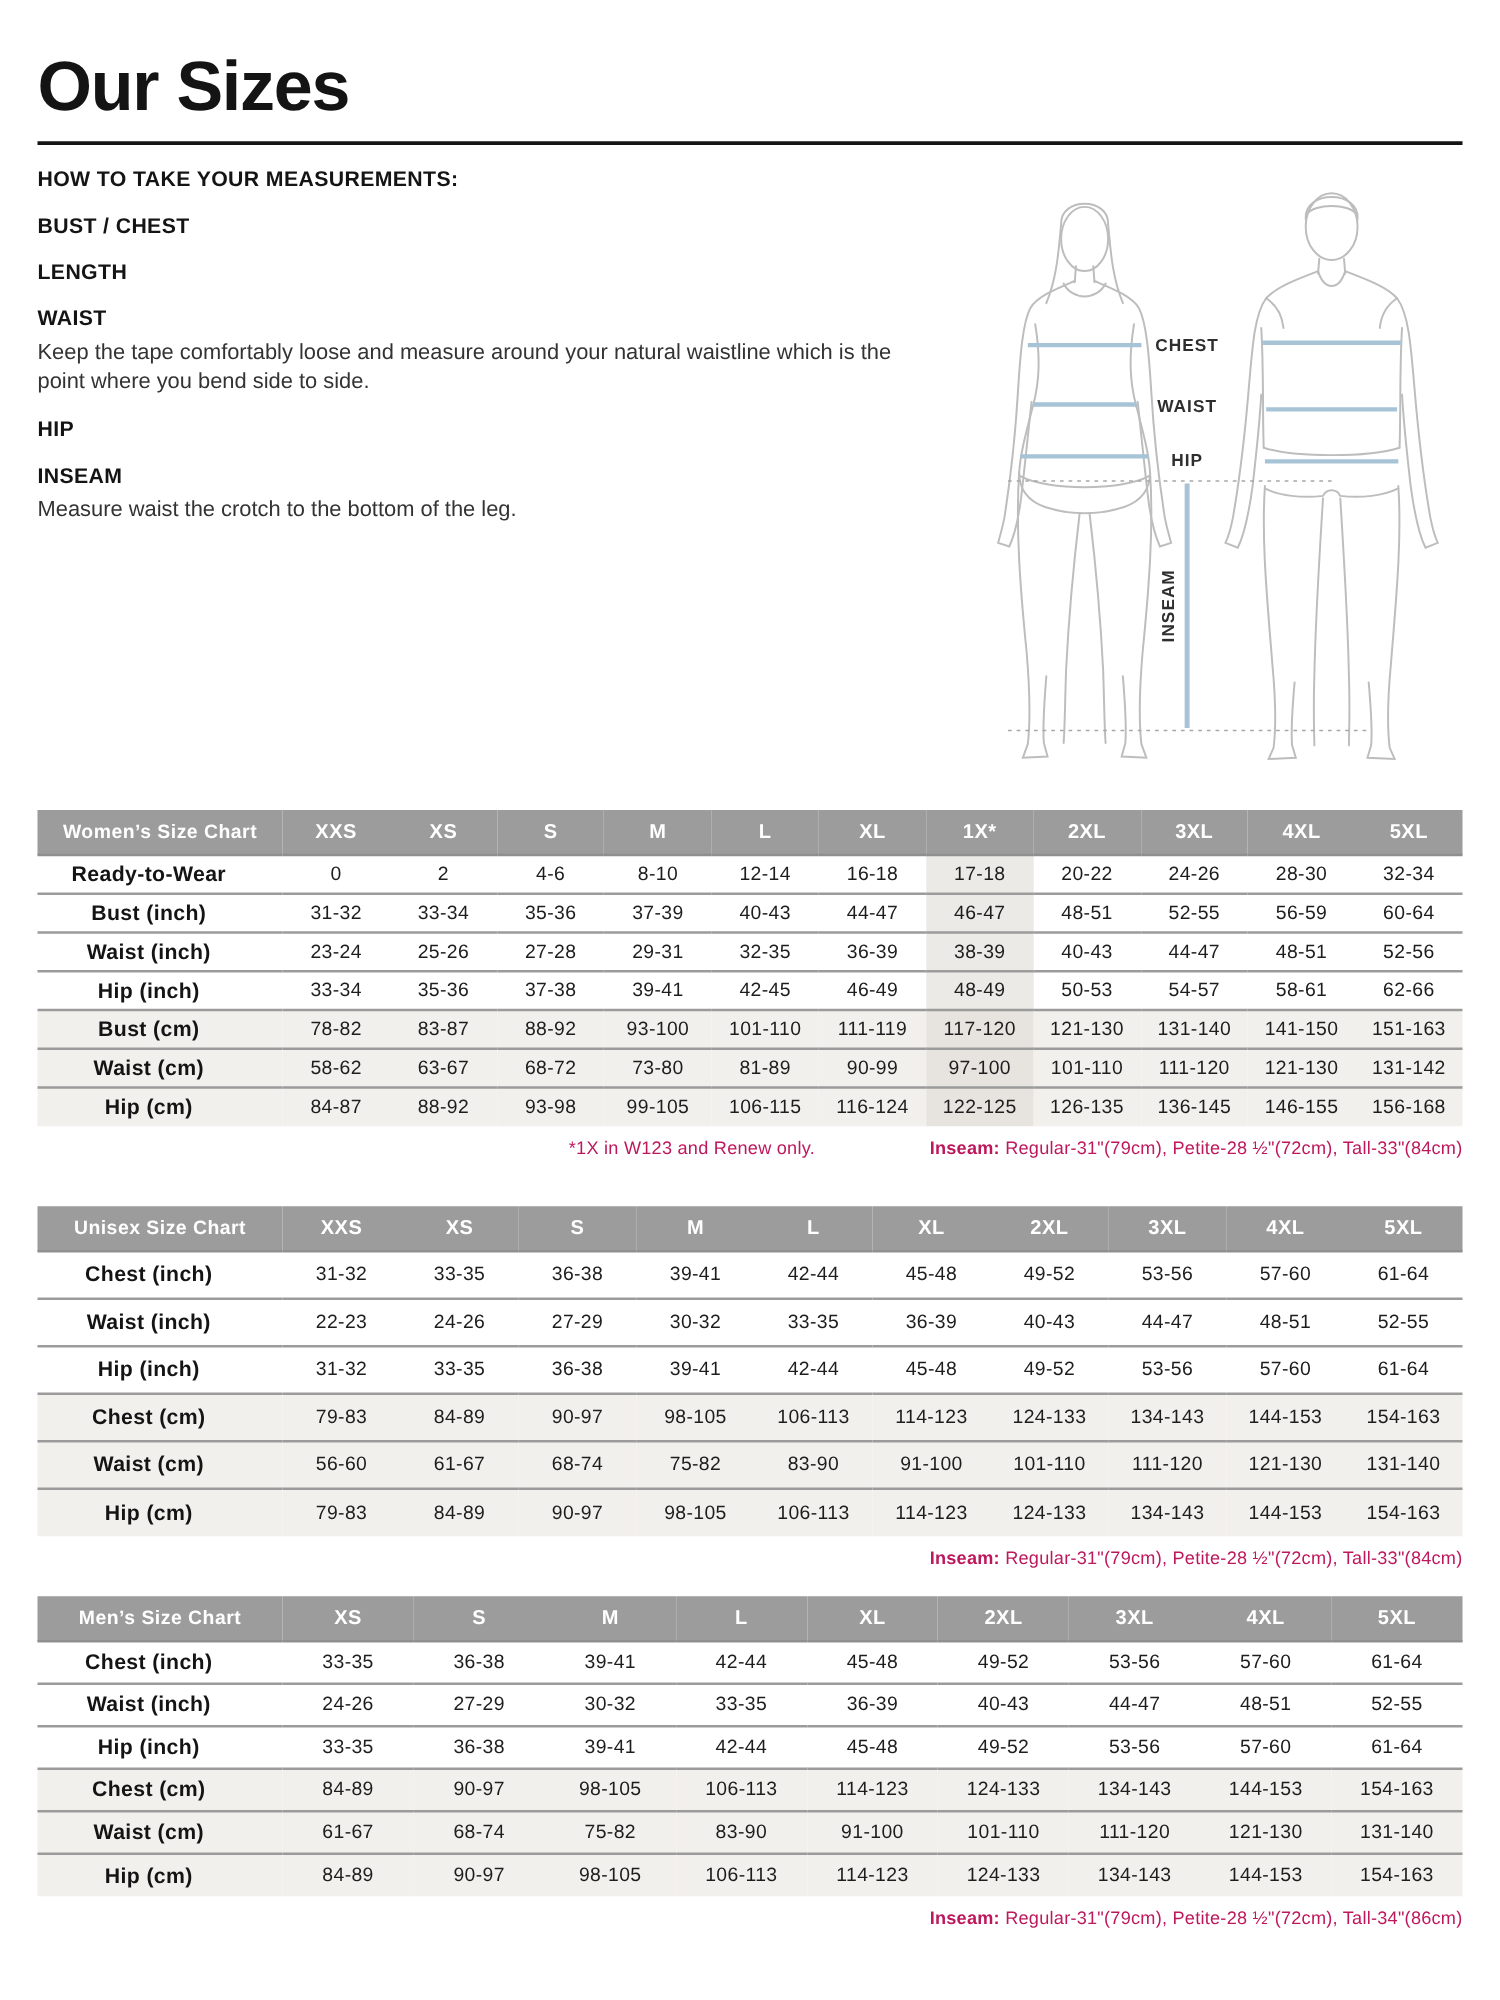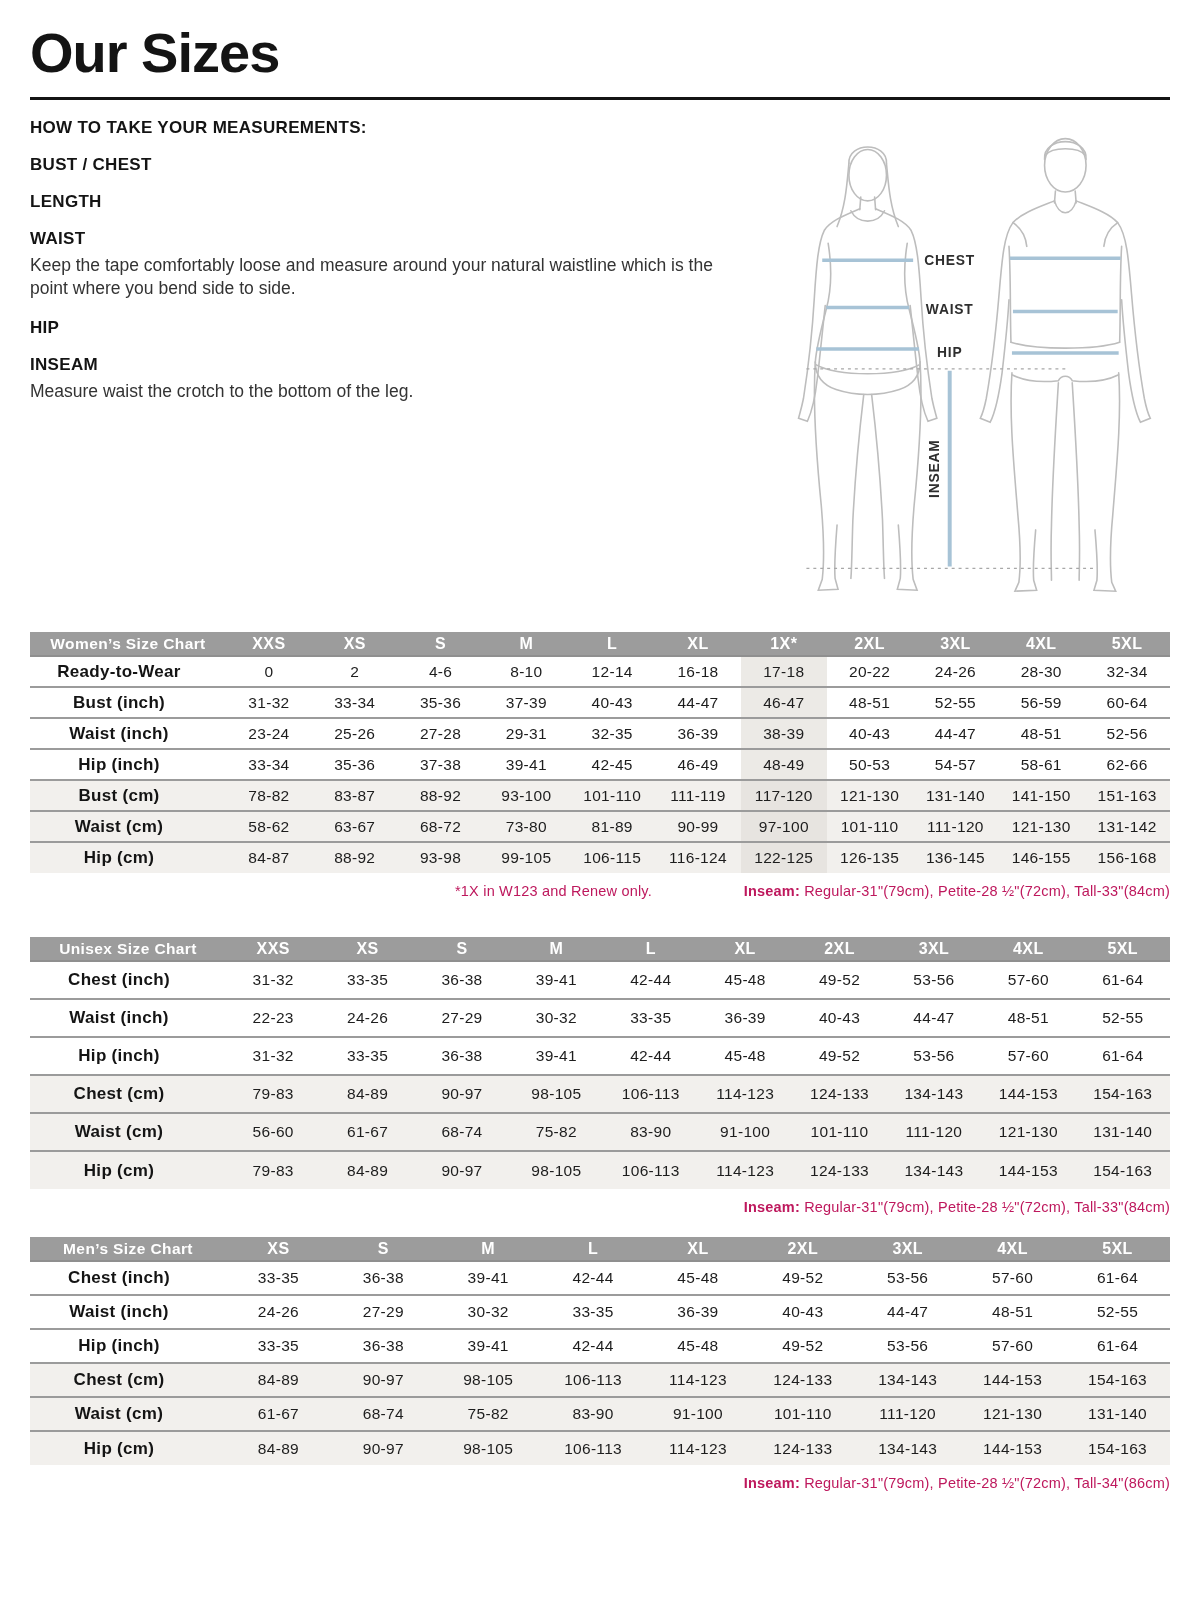--- a/index.html
+++ b/index.html
@@ -1,37 +1,37 @@
 <!DOCTYPE html>
 <html style="--header-gray: #9c9c9c; --row-shade: #f2f0ed; --highlight: #eceae6; --line-blue: #a7c3d6; --figure-gray: #bdbdbd;"><head>
 <meta charset="utf-8">
 <style>
   *{box-sizing:border-box;margin:0;padding:0}
   html,body{background:#fff}
   body{width:1200px;height:1600px;font-family:"Liberation Sans","DejaVu Sans",sans-serif;color:#2d2d2d;overflow:hidden}
-  .page{padding:0 30px}
+  .page{padding:16px 30px}
   h1{font-size:56px;font-weight:800;color:#141414;letter-spacing:-1px;padding-top:20px;margin-bottom:12px}
   .rule{border-top:3px solid #141414;margin-bottom:18px}
   .top{position:relative;min-height:480px}
   .howto{width:720px}
   .howto h2{font-size:17px;font-weight:700;color:#141414;letter-spacing:.3px;margin:6px 0 16px}
   .para h3{font-size:17px;font-weight:700;color:#141414;letter-spacing:.3px;margin:17px 0 5px}
   .para p{font-size:17.5px;line-height:1.33;color:#333;max-width:700px}
   .figure{position:absolute;top:0;right:-4px;width:415px;height:478px}
   .fig{stroke:var(--figure-gray,#bdbdbd);fill:none;stroke-width:1.6;stroke-linecap:round}
   .mline{stroke:var(--line-blue,#a7c3d6);stroke-width:3.5}
   .iline{stroke:var(--line-blue,#a7c3d6);stroke-width:4}
   .dash{stroke:#a8a8a8;stroke-width:1.3;stroke-dasharray:3 4;fill:none}
   .dlabel{font:700 14px "Liberation Sans",sans-serif;fill:#2e2e2e;letter-spacing:.8px}
   section.chart{margin-top:34px}
   section[data-name="size-chart-unisex"]{margin-top:38px}
   section[data-name="size-chart-men"]{margin-top:22px}
   table{width:100%;border-collapse:collapse;table-layout:fixed}
   th.lbl,td.lbl{width:196px}
-  thead th{background:var(--header-gray,#9c9c9c);color:#fff;font-weight:700;font-size:16px;height:24px;letter-spacing:.4px;border-bottom:2px solid #8f8f8f}
+  thead th{background:var(--header-gray,#9c9c9c);color:#fff;font-weight:700;font-size:16px;height:36px;letter-spacing:.4px;border-bottom:2px solid #8f8f8f}
   thead th.lbl{font-size:15.5px}
   tbody td{text-align:center;font-size:15.5px;color:#1d1d1d;border-bottom:2px solid #9b9b9b;letter-spacing:.3px}
   tbody td.lbl{text-align:center;padding-right:18px;font-weight:700;font-size:17px;color:#141414}
   tbody tr:last-child td{border-bottom:none}
   tr.shade td{background:var(--row-shade,#f2f0ed)}
   td.hl{background:var(--highlight,#eceae6)}
   tr.shade td.hl{background:#e7e4e0}
   .t-women tbody td{height:31px}
   .t-unisex tbody td{height:38px}
   .t-men tbody td{height:34px}

